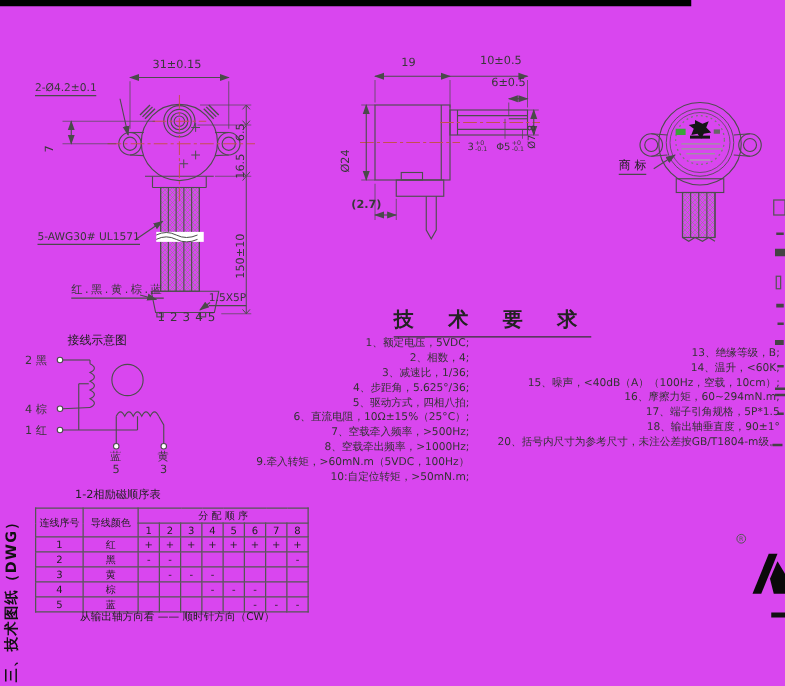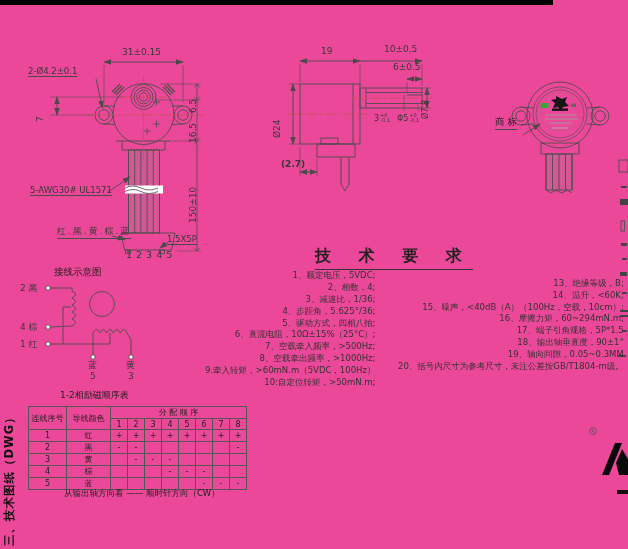--- a/index.html
+++ b/index.html
@@ -1,16 +1,16 @@
 <!DOCTYPE html>
 <html><head>
 <meta charset="utf-8">
 <style>
   html,body{margin:0;padding:0;}
-  .page{position:relative;width:628px;height:549px;background:#ec4899;overflow:hidden;
+  .page{position:relative;width:628px;height:549px;background:#d946ef;overflow:hidden;
         font-family:"DejaVu Sans",sans-serif;}
   .topbar{position:absolute;left:0;top:0;width:553px;height:5px;background:#000;}
   svg.overlay{position:absolute;left:0;top:0;}
   .t{position:absolute;white-space:nowrap;color:#383838;}
   .s8{font-size:8px;} .s85{font-size:8.5px;} .s9{font-size:9px;} .s95{font-size:9.5px;}
   .u{border-bottom:1px solid #4a4a4a;padding-bottom:0px;}
   .rot{transform:rotate(-90deg);transform-origin:left bottom;}
   .tol{display:inline-flex;flex-direction:column;font-size:5px;line-height:5px;vertical-align:middle;margin-left:1px;}
   .tech-title{position:absolute;left:315px;top:246px;font-size:16px;font-weight:bold;
               letter-spacing:11px;color:#222;border-bottom:1.5px solid #333;padding-bottom:2px;}
@@ -252,21 +252,21 @@
   <span class="t s8" style="left:374px;top:113px;"><span>3</span><span class="tol">
         <span>+0</span>
         <span>-0.1</span>
       </span></span>
   <span class="t s8" style="left:397px;top:113px;"><span>Φ5</span><span class="tol">
         <span>+0</span>
         <span>-0.1</span>
       </span></span>
   <span class="t s9" style="left:281px;top:159px;font-weight:bold;">(2.7)</span>
 
-  <span class="t s95 u" style="left:495px;top:116px;color:#222;">商 标</span>
+  <span class="t s95 u" style="left:495px;top:126px;color:#222;">商 标</span>
 
   <div class="tech-title">技 术 要 求</div>
   <div class="tcol tcol-l" style="left:205px;top:270px;">
     <div>1、额定电压，5VDC;</div>
     <div>2、相数，4;</div>
     <div>3、减速比，1/36;</div>
     <div>4、步距角，5.625°/36;</div>
     <div>5、驱动方式，四相八拍;</div>
     <div>6、直流电阻，10Ω±15%（25°C）;</div>
     <div>7、空载牵入频率，&gt;500Hz;</div>
@@ -274,21 +274,20 @@
     <div>9.牵入转矩，&gt;60mN.m（5VDC，100Hz）</div>
     <div>10:自定位转矩，&gt;50mN.m;</div>
   </div>
   <div class="tcol tcol-r" style="left:398px;top:278px;">
     <div>13、绝缘等级，B;</div>
     <div>14、温升，&lt;60K;</div>
     <div>15、噪声，&lt;40dB（A）（100Hz，空载，10cm）;</div>
     <div>16、摩擦力矩，60~294mN.m;</div>
     <div>17、端子引角规格，5P*1.5</div>
     <div>18、输出轴垂直度，90±1°</div>
-    <div>19、轴向间隙，0.05~0.3MM</div>
     <div>20、括号内尺寸为参考尺寸，未注公差按GB/T1804-m级。</div>
   </div>
 
   <span class="t s95" style="left:54px;top:266px;color:#222;">接线示意图</span>
   <span class="t s9" style="left:20px;top:282px;">2 黑</span>
   <span class="t s9" style="left:20px;top:321px;">4 棕</span>
   <span class="t s9" style="left:20px;top:338px;">1 红</span>
   <span class="t s9" style="left:88px;top:359px;">蓝</span>
   <span class="t s9" style="left:90px;top:371px;">5</span>
   <span class="t s9" style="left:126px;top:359px;">黄</span>

